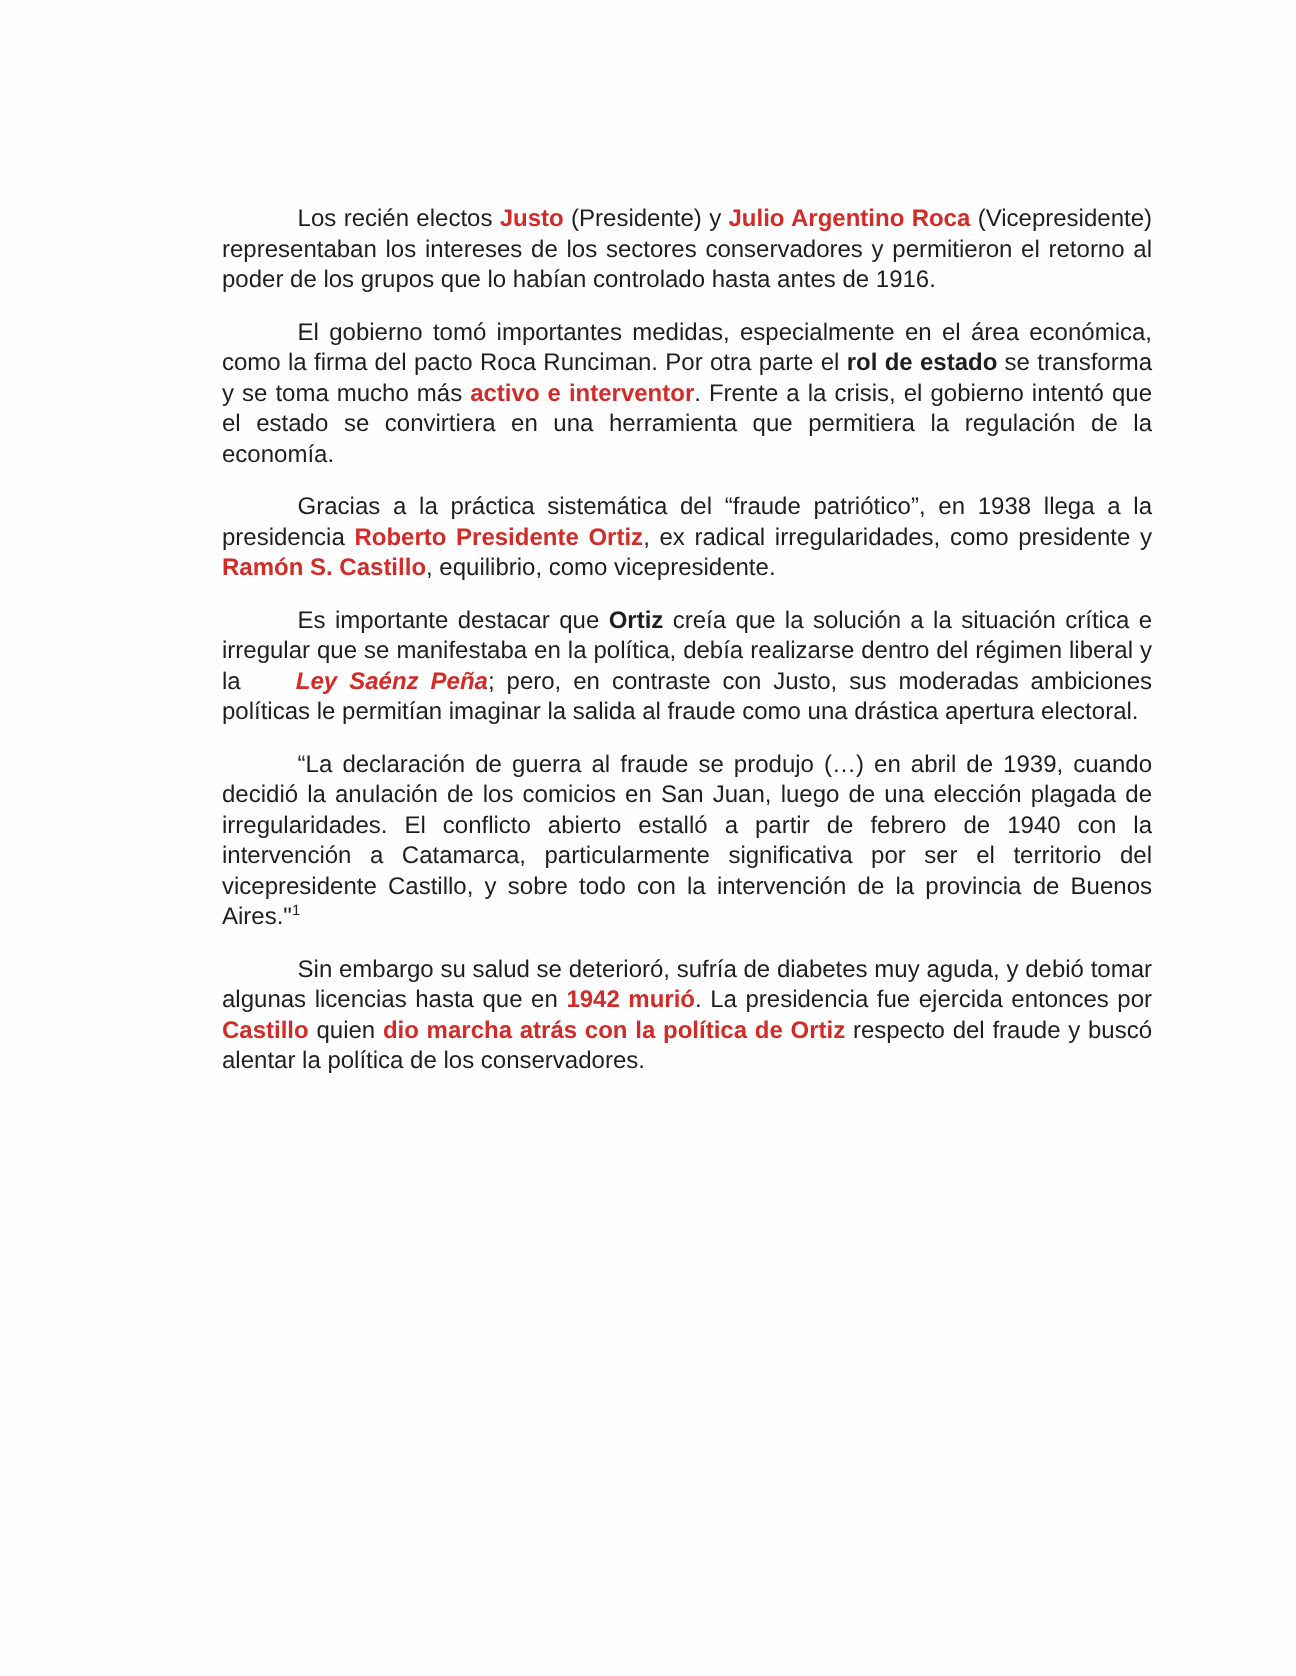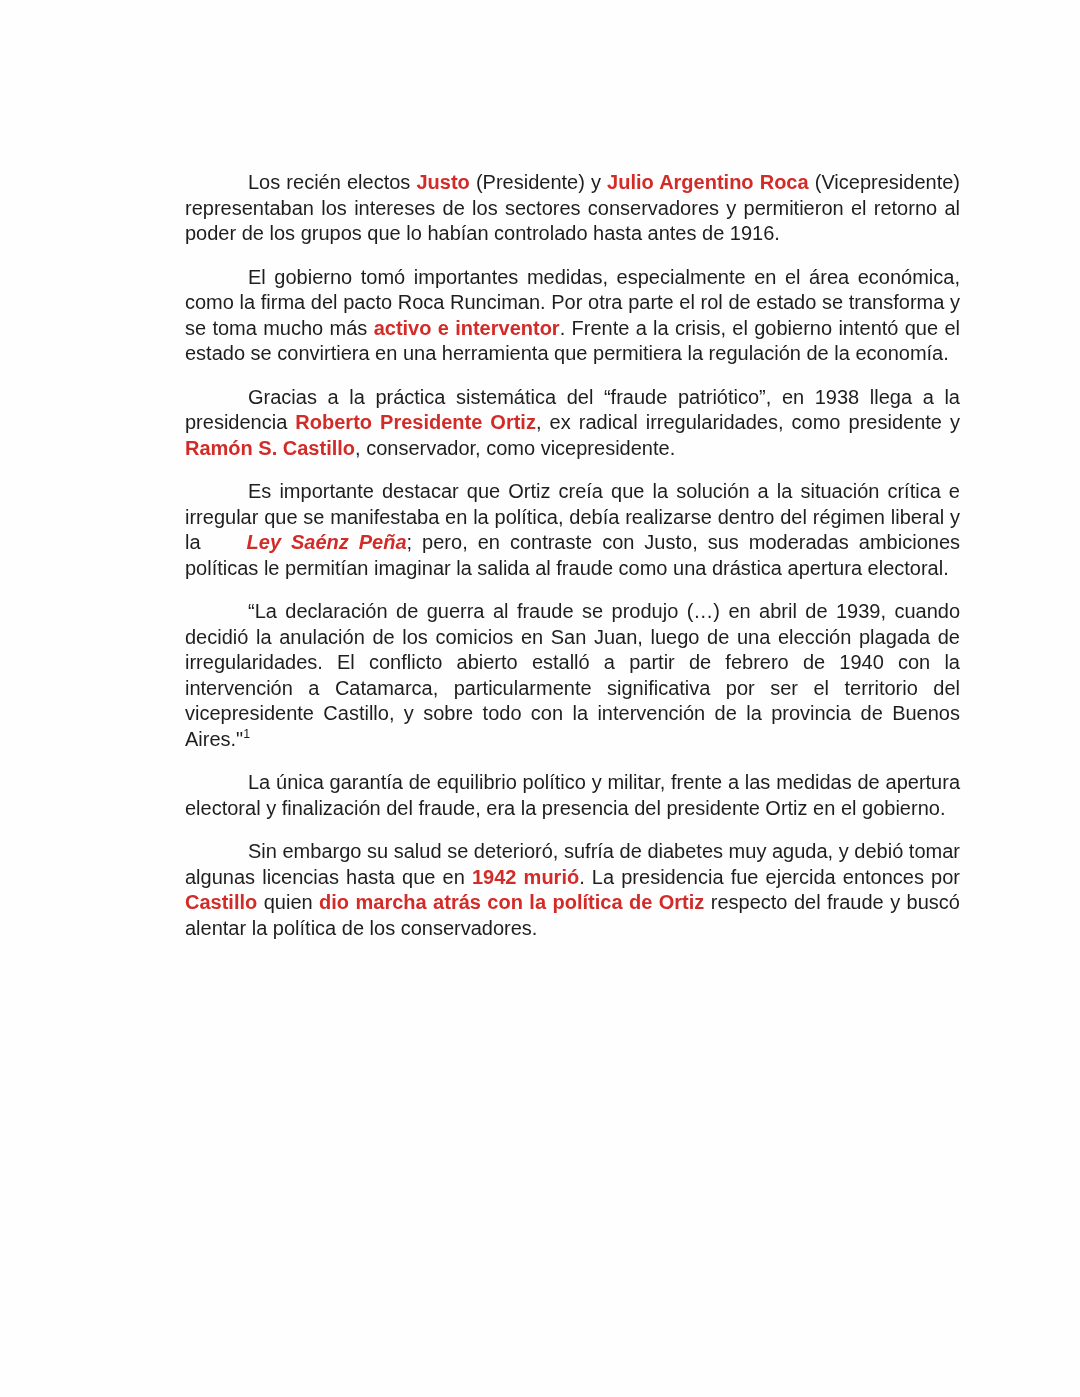--- a/index.html
+++ b/index.html
@@ -29,35 +29,34 @@
     width:775px;
     font-size:20px;
     line-height:25.5px;
     text-align:justify;
     text-justify:inter-word;
   }
   .doc p{
     margin:0 0 18px 0;
     text-indent:63px;
   }
-  .run-b{font-weight:normal;}
+  .run-b{font-weight:bold;}
   .run-r{font-weight:bold;color:var(--accent-red);}
   .run-ri{font-weight:bold;font-style:italic;color:var(--accent-red);margin-left:36px;}
   sup.run-sup{
     font-size:0.62em;
     line-height:0;
     vertical-align:super;
   }
 </style>
 </head>
 <body>
 
 <div class="page">
   <div class="doc">
     <p><span>Los recién electos </span><span class="run-r">Justo</span><span> (Presidente) y </span><span class="run-r">Julio Argentino Roca</span><span> (Vicepresidente) representaban los intereses de los sectores conservadores y permitieron el retorno al poder de los grupos que lo habían controlado hasta antes de 1916.</span></p>
     <p><span>El gobierno tomó importantes medidas, especialmente en el área económica, como la firma del pacto Roca Runciman. Por otra parte el </span><span class="run-b">rol de estado</span><span> se transforma y se toma mucho más </span><span class="run-r">activo e interventor</span><span>. Frente a la crisis, el gobierno intentó que el estado se convirtiera en una herramienta que permitiera la regulación de la economía.</span></p>
-    <p><span>Gracias a la práctica sistemática del “fraude patriótico”, en 1938 llega a la presidencia </span><span class="run-r">Roberto Presidente Ortiz</span><span>, ex radical irregularidades, como presidente y </span><span class="run-r">Ramón S. Castillo</span><span>, conservador, como vicepresidente.</span></p>
+    <p><span>Gracias a la práctica sistemática del “fraude patriótico”, en 1938 llega a la presidencia </span><span class="run-r">Roberto Presidente Ortiz</span><span>, ex radical irregularidades, como presidente y </span><span class="run-r">Ramón S. Castillo</span><span>, equilibrio, como vicepresidente.</span></p>
     <p><span>Es importante destacar que </span><span class="run-b">Ortiz</span><span> creía que la solución a la situación crítica e irregular que se manifestaba en la política, debía realizarse dentro del régimen liberal y la </span><span class="run-ri">Ley Saénz Peña</span><span>; pero, en contraste con Justo, sus moderadas ambiciones políticas le permitían imaginar la salida al fraude como una drástica apertura electoral.</span></p>
     <p><span>“La declaración de guerra al fraude se produjo (…) en abril de 1939, cuando decidió la anulación de los comicios en San Juan, luego de una elección plagada de irregularidades. El conflicto abierto estalló a partir de febrero de 1940 con la intervención a Catamarca, particularmente significativa por ser el territorio del vicepresidente Castillo, y sobre todo con la intervención de la provincia de Buenos Aires."</span><sup class="run-sup">1</sup></p>
-    <p><span>La única garantía de equilibrio político y militar, frente a las medidas de apertura electoral y finalización del fraude, era la presencia del presidente Ortiz en el gobierno.</span></p>
     <p><span>Sin embargo su salud se deterioró, sufría de diabetes muy aguda, y debió tomar algunas licencias hasta que en </span><span class="run-r">1942 murió</span><span>. La presidencia fue ejercida entonces por </span><span class="run-r">Castillo</span><span> quien </span><span class="run-r">dio marcha atrás con la política de Ortiz</span><span> respecto del fraude y buscó alentar la política de los conservadores.</span></p>
   </div>
 </div>
 
 </body></html>

